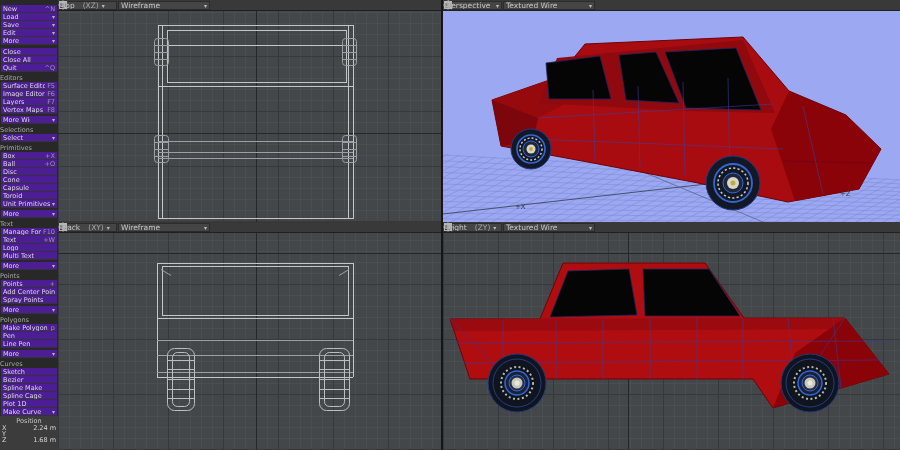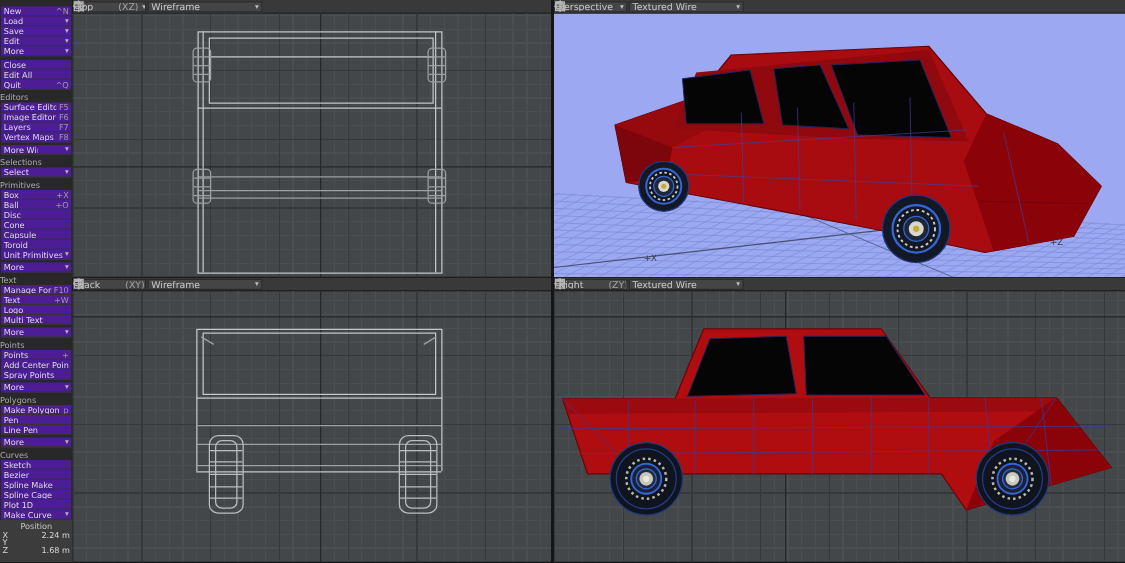--- a/index.html
+++ b/index.html
@@ -29,21 +29,21 @@
   #vp-tl{left:58px;top:0;width:383px;height:222px;}
   #vp-tr{left:443px;top:0;width:457px;height:222px;}
   #vp-bl{left:58px;top:222px;width:383px;height:228px;}
   #vp-br{left:443px;top:222px;width:457px;height:228px;}
   .vdivider{position:absolute;left:441px;top:0;width:2px;height:450px;background:#161616;z-index:5;}
 
   .vp-header{height:11px;background:#393939;display:flex;align-items:center;
              font-size:7.5px;color:#c9c9c9;border-bottom:1px solid #202020;padding-left:1px;}
   .vp-drop{height:9px;display:flex;align-items:center;background:#454545;border:1px solid #2b2b2b;
            padding:0 2px;margin-right:1px;cursor:default;white-space:nowrap;overflow:hidden;}
-  .vp-drop .axes{color:#a5a5a5;margin-left:20px;}
+  .vp-drop .axes{color:#a5a5a5;margin-left:8px;}
   .vp-drop .arr{margin-left:3px;font-size:6px;color:#bdbdbd;}
   .view-box{width:58px;}
   .mode-box{width:92px;text-align:center;}
   .vp-icons{margin-left:auto;display:flex;align-items:center;padding-right:2px;}
   .vp-icons span{display:inline-block;width:10px;height:10px;margin-left:2px;}
 
   .vp-content{position:relative;width:100%;}
   .grid{background-color:#43474a;
     background-image:
       repeating-linear-gradient(90deg,#36393c 0,#36393c 1px,transparent 1px,transparent 55px),
@@ -82,21 +82,21 @@
         </div>
         <div class="sb-btn">
           <span class="lbl">More</span>
           <span class="arr">▾</span>
         </div>
         <div style="height: 3px;"></div>
         <div class="sb-btn">
           <span class="lbl">Close</span>
         </div>
         <div class="sb-btn">
-          <span class="lbl">Edit All</span>
+          <span class="lbl">Close All</span>
         </div>
         <div class="sb-btn">
           <span class="lbl">Quit</span>
           <span class="sc">^Q</span>
         </div>
         <div class="sb-header">Editors</div>
         <div class="sb-btn">
           <span class="lbl">Surface Editor</span>
           <span class="sc">F5</span>
         </div>

